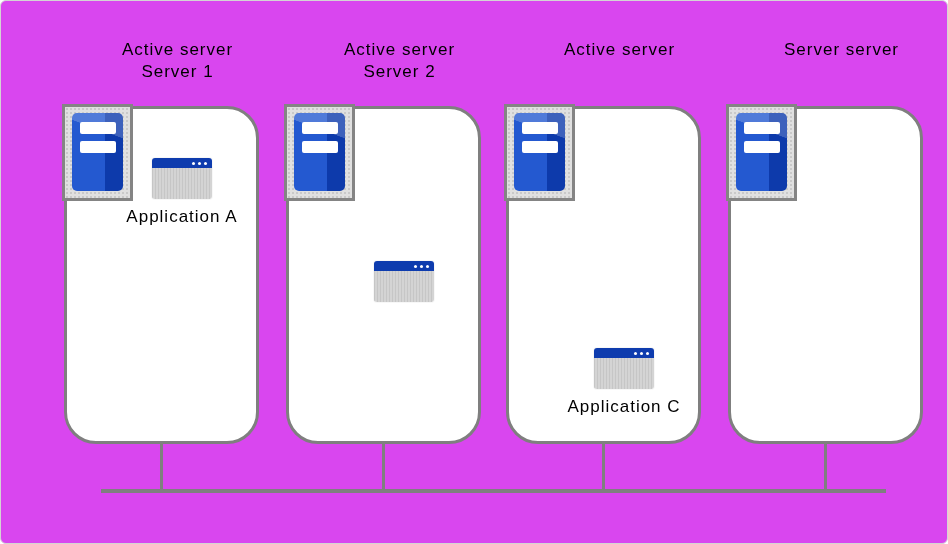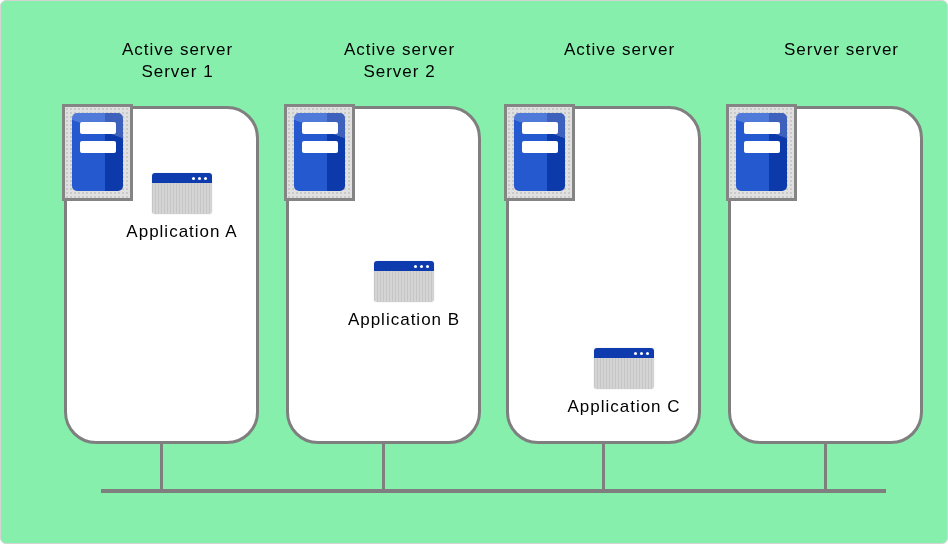--- a/index.html
+++ b/index.html
@@ -3,21 +3,21 @@
 <meta charset="utf-8">
 <style>
   * { margin: 0; padding: 0; box-sizing: border-box; }
   html, body { background: #ffffff; }
   body { font-family: "Liberation Sans", sans-serif; }
 
   .page {
     position: relative;
     width: 948px;
     height: 544px;
-    background: #86efac;
+    background: #d946ef;
     border: 1px solid #d4d4d4;
     border-radius: 6px;
     overflow: hidden;
   }
 
   .col { position: absolute; top: 0; width: 195px; height: 544px; }
   .col-1 { left: 63px; }
   .col-2 { left: 285px; }
   .col-3 { left: 505px; }
   .col-4 { left: 727px; }
@@ -83,21 +83,21 @@
   .tower-bar.bar-2 { top: 28px; }
 
   
   .app {
     position: absolute;
     left: 28px;
     width: 180px;
     text-align: center;
     z-index: 3;
   }
-  .app-a { top: 172px; }
+  .app-a { top: 157px; }
   .app-b { top: 260px; }
   .app-c { top: 347px; }
 
   .app-window {
     width: 60px;
     height: 41px;
     margin: 0 auto;
     border-radius: 3px;
     overflow: hidden;
     box-shadow: 0 0 0 1px rgba(0,0,0,0.03);
@@ -194,21 +194,20 @@
     </div>
     <div class="app app-b">
       <div class="app-window">
         <div class="app-titlebar">
           <span class="app-dot"></span>
           <span class="app-dot"></span>
           <span class="app-dot"></span>
         </div>
         <div class="app-body"></div>
       </div>
-      <div class="app-label">Application B</div>
     </div>
     <div class="connector"></div>
   </div>
 
   <div class="col col-3">
     <div class="server-title">
       <div>Active server</div>
     </div>
     <div class="server-box"></div>
     <div class="server-icon">

